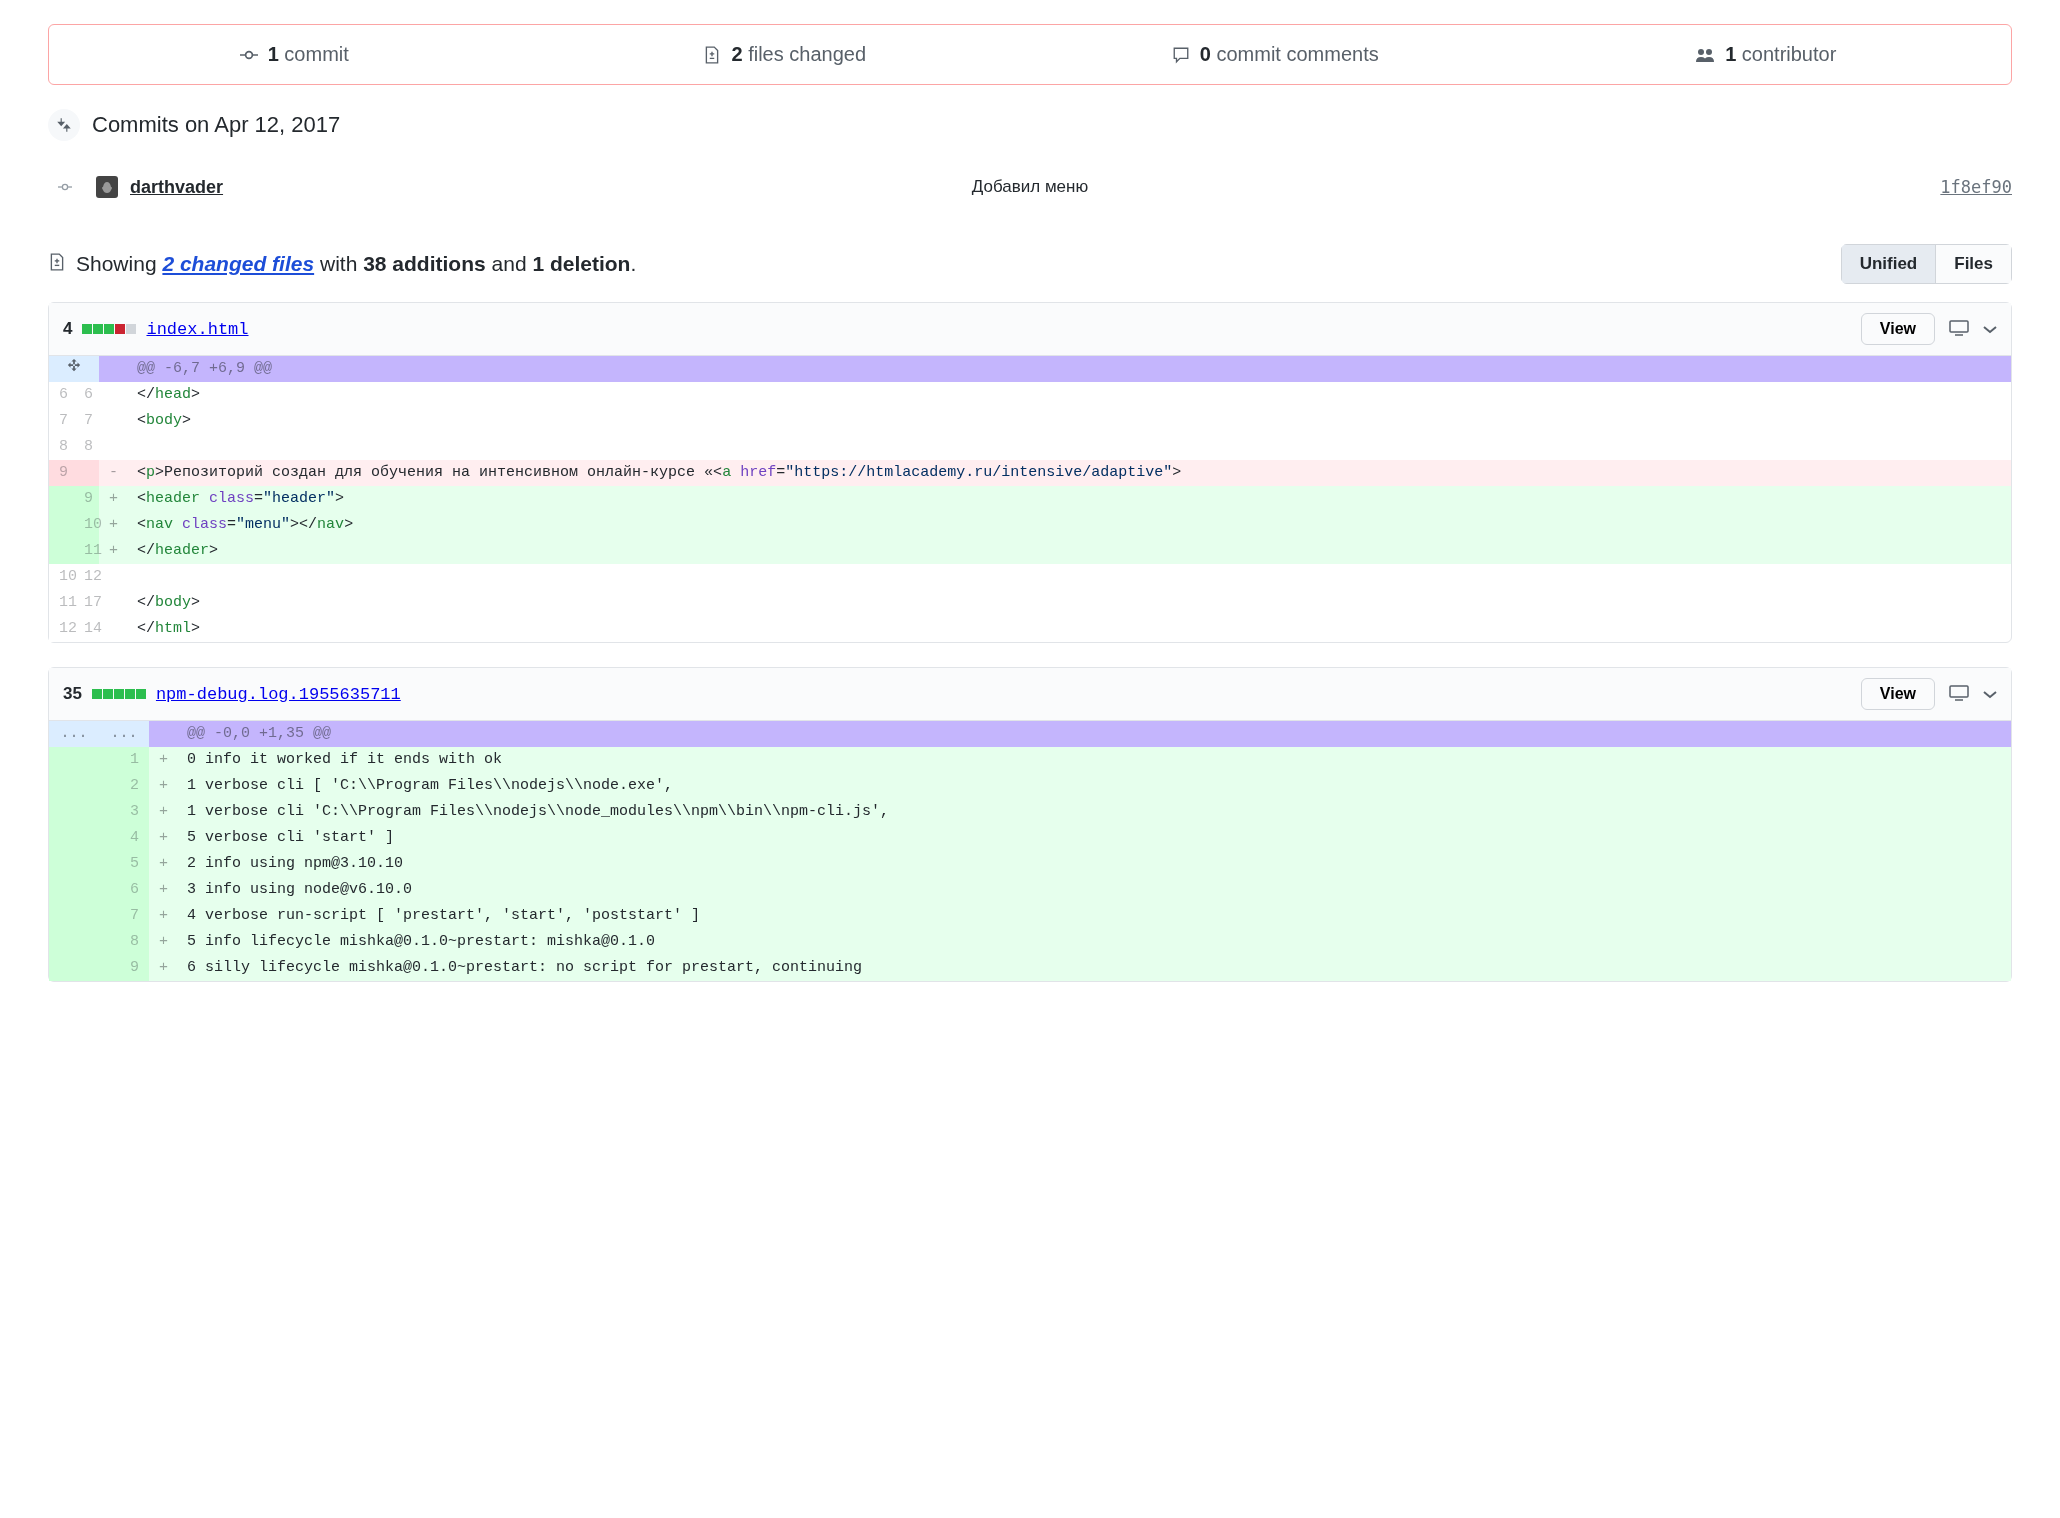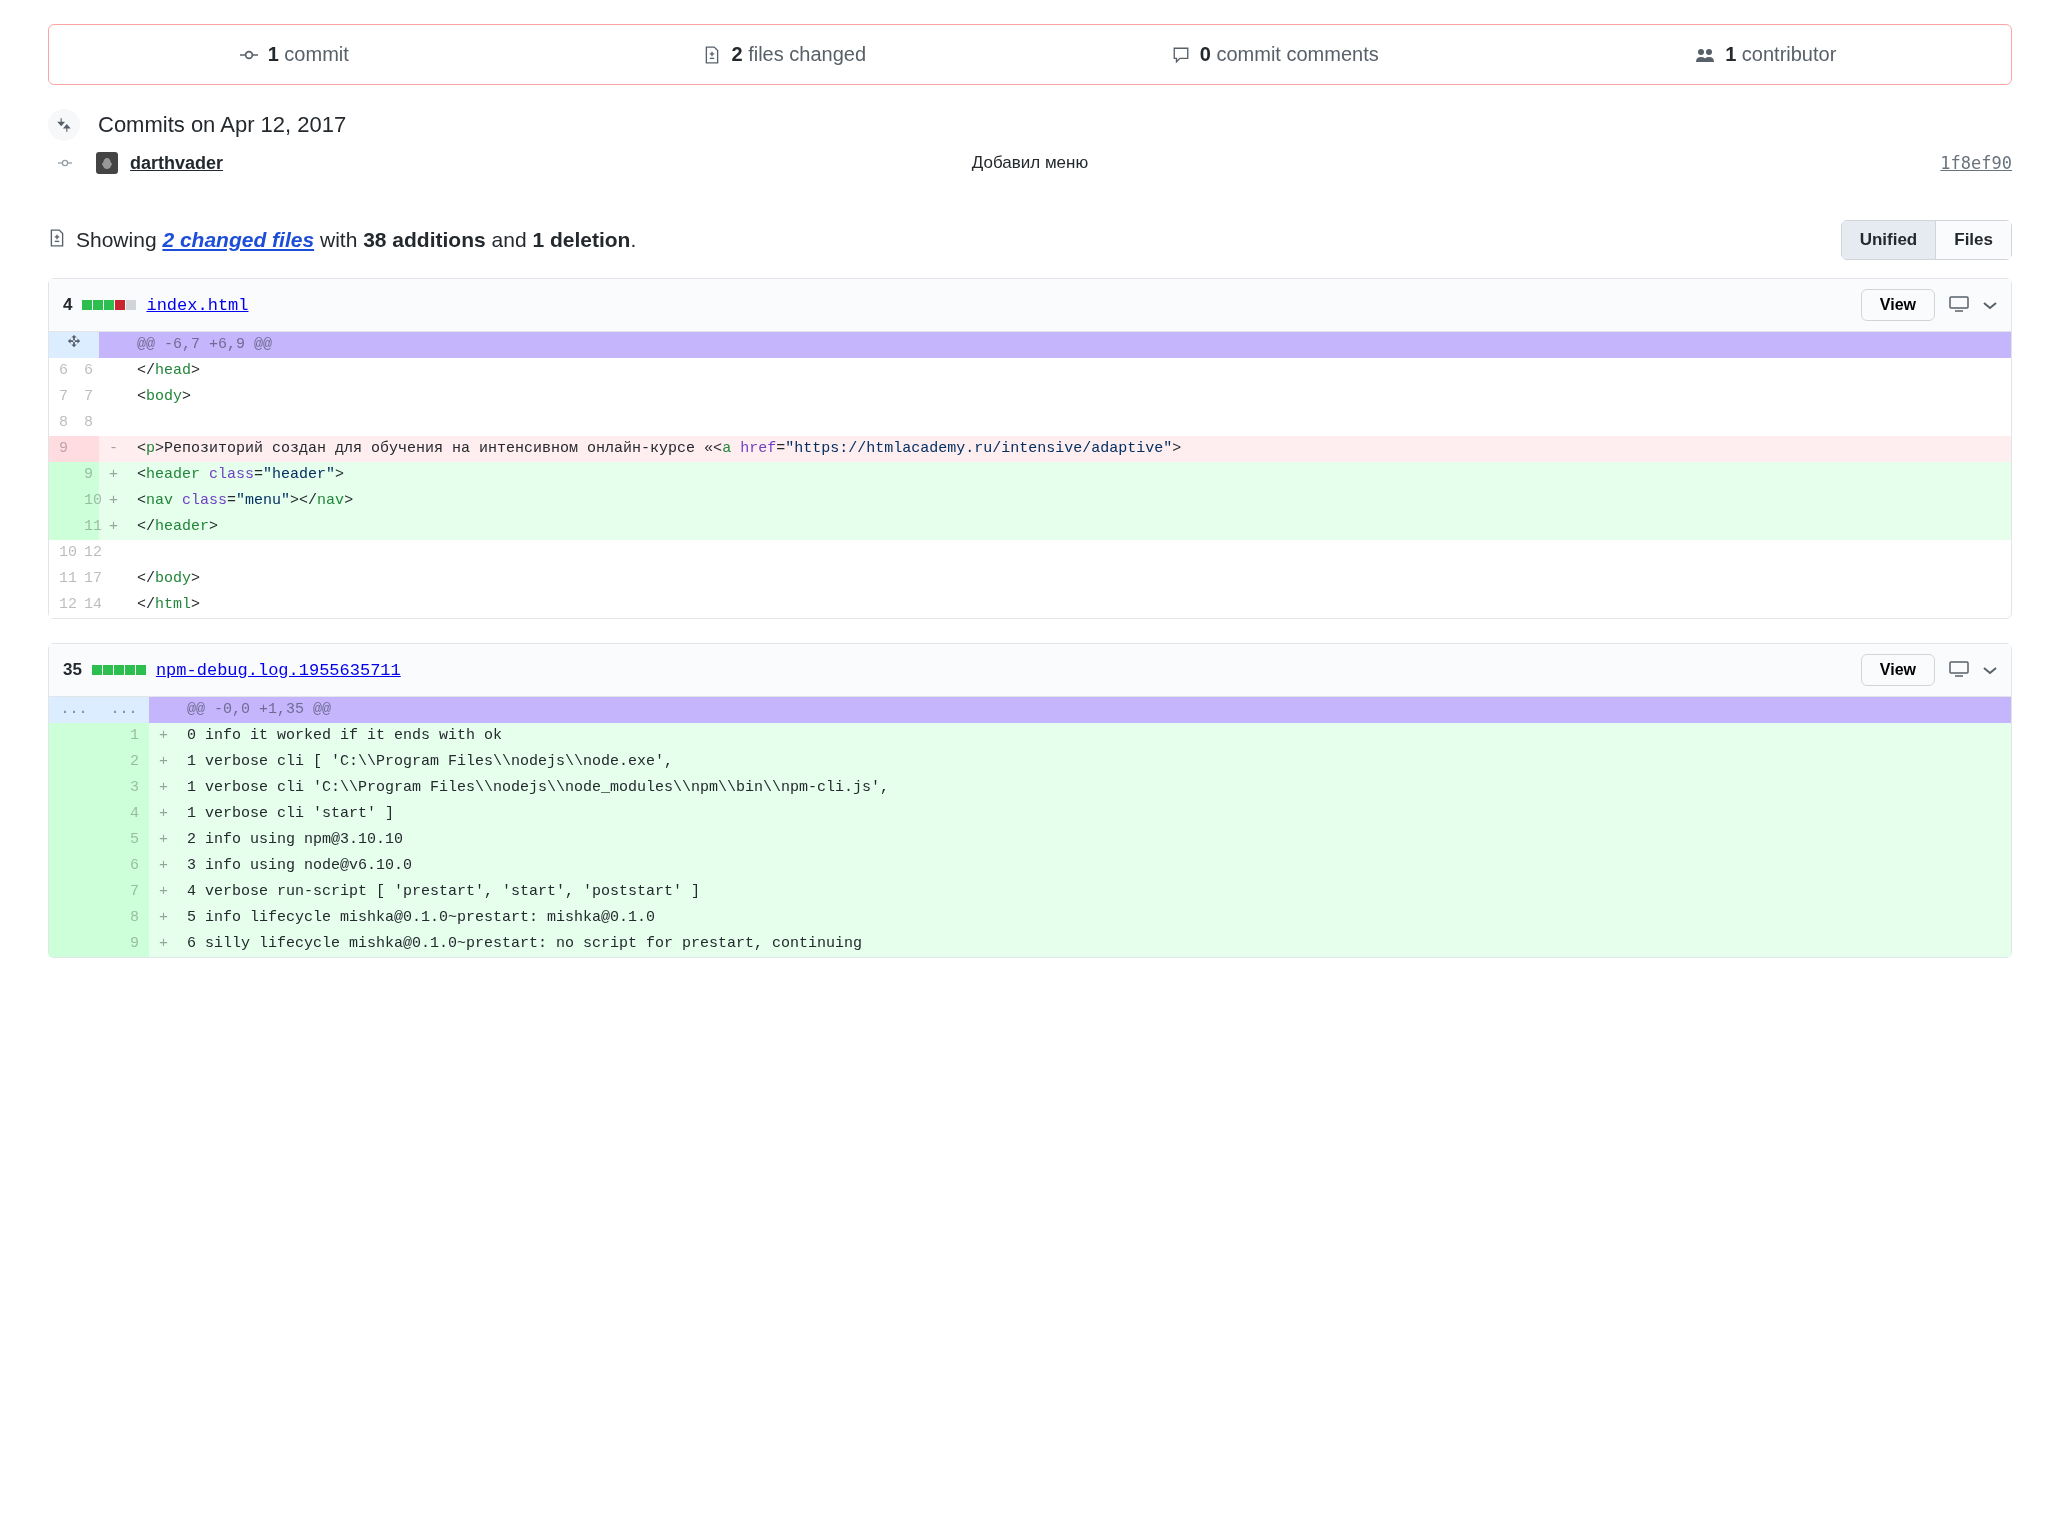--- a/index.html
+++ b/index.html
@@ -29,22 +29,22 @@
 }
 .stat-item .icon { color: #586069; display: inline-flex; }
 .stat-item strong { color: #24292e; font-weight: 600; }
 .timeline {
   position: relative;
   margin-bottom: 36px;
 }
 .commits-header {
   display: flex;
   align-items: center;
-  gap: 18px;
-  margin-bottom: 1px;
+  gap: 12px;
+  margin-bottom: 25px;
   position: relative;
 }
 .commits-header .badge {
   width: 32px; height: 32px;
   background: #f6f8fa;
   border-radius: 50%;
   display: flex; align-items: center; justify-content: center;
   color: #586069;
 }
 .commits-header-text {
@@ -443,21 +443,21 @@
           <tr class="add-row">
       <td class="lineno"></td>
       <td class="lineno">3</td>
       <td class="sign-col">+</td>
       <td class="code-col">1 verbose cli   'C:\\Program Files\\nodejs\\node_modules\\npm\\bin\\npm-cli.js',</td>
     </tr>
           <tr class="add-row">
       <td class="lineno"></td>
       <td class="lineno">4</td>
       <td class="sign-col">+</td>
-      <td class="code-col">1 verbose cli   'start' ]</td>
+      <td class="code-col">5 verbose cli   'start' ]</td>
     </tr>
           <tr class="add-row">
       <td class="lineno"></td>
       <td class="lineno">5</td>
       <td class="sign-col">+</td>
       <td class="code-col">2 info using npm@3.10.10</td>
     </tr>
           <tr class="add-row">
       <td class="lineno"></td>
       <td class="lineno">6</td>

